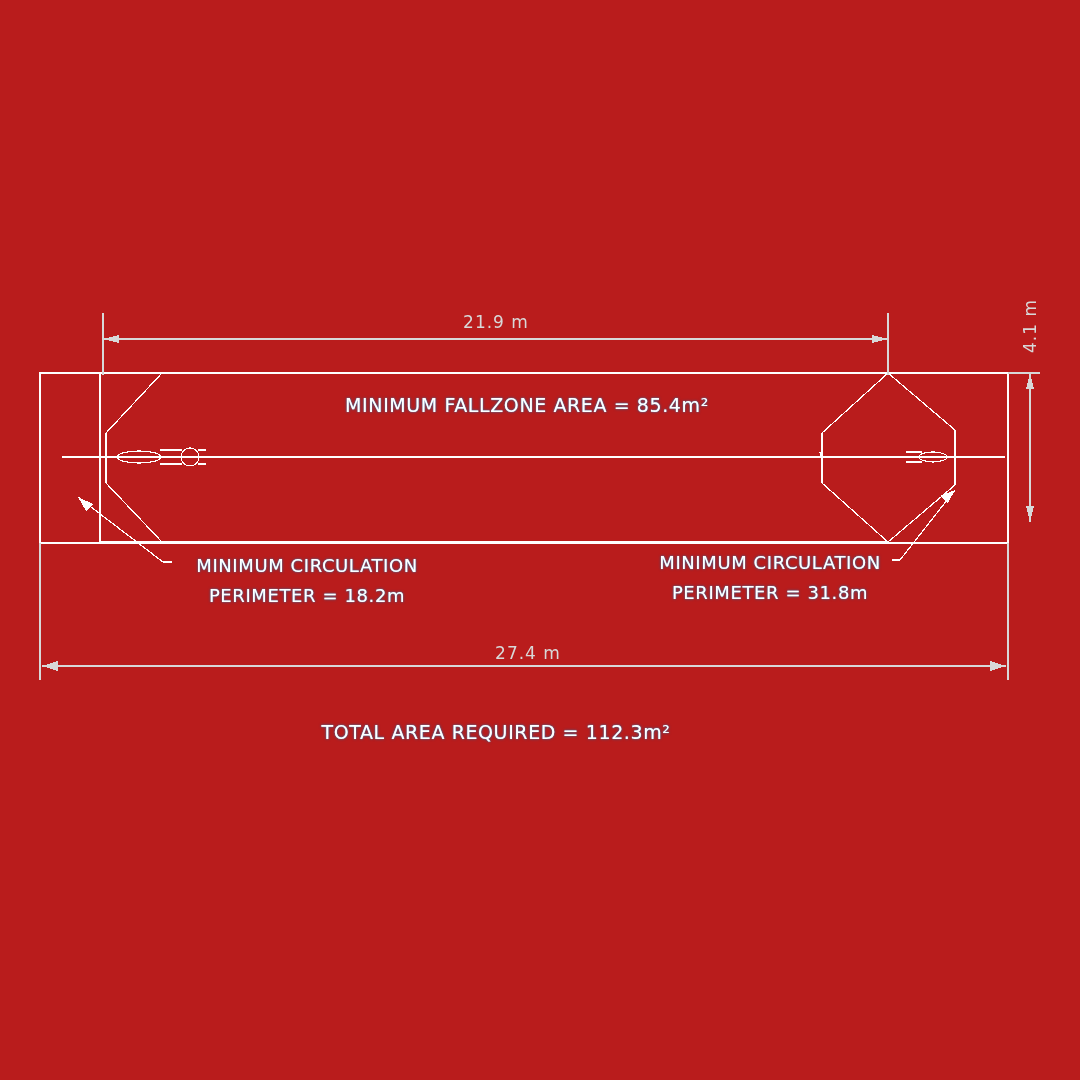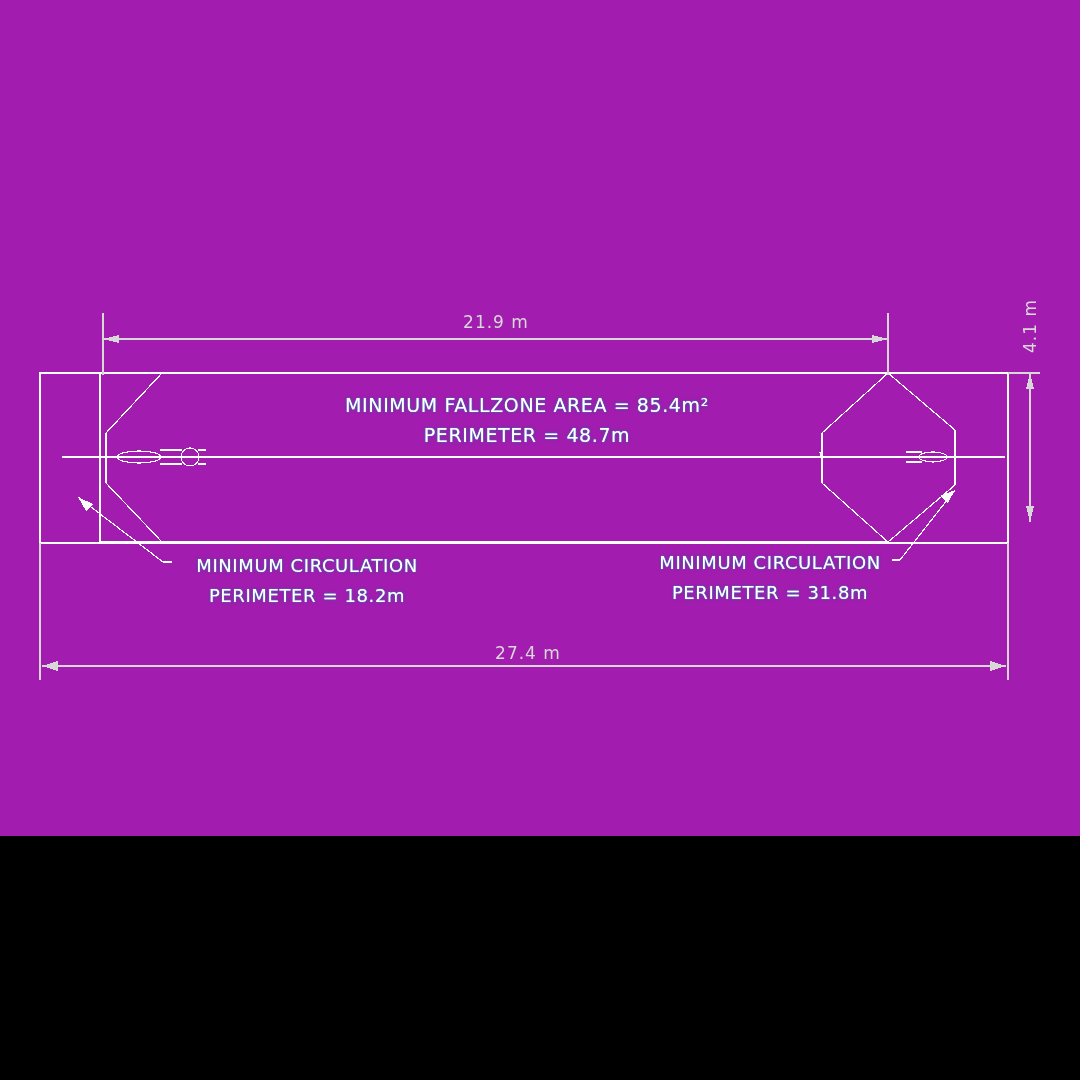--- a/index.html
+++ b/index.html
@@ -3,22 +3,22 @@
 <meta charset="utf-8">
 <style>
   html, body {
     margin: 0;
     padding: 0;
     background: #000000;
   }
   #stage {
     position: relative;
     width: 1080px;
-    height: 836px;
-    background: #a21caf;
+    height: 1080px;
+    background: #b91c1c;
     overflow: hidden;
     font-family: "DejaVu Sans", sans-serif;
   }
   #cad-svg {
     position: absolute;
     left: 0;
     top: 0;
     width: 1080px;
     height: 1080px;
   }
@@ -129,29 +129,29 @@
   </svg>
 
   <div class="lbl dim center" style="left:496px; top:312px;">21.9 m</div>
 
   <div class="lbl dim rot" style="left:1003px; top:316px; transform: rotate(-90deg);">4.1 m</div>
 
   <div class="lbl dim center" style="left:528px; top:643px;">27.4 m</div>
 
   <div class="block" style="left:527px; top:390px;">
     <div class="line">MINIMUM FALLZONE AREA = 85.4m²</div>
-    <div class="line">PERIMETER = 48.7m</div>
   </div>
 
   <div class="block" style="left:307px; top:551px;">
     <div class="line sm">MINIMUM CIRCULATION</div>
     <div class="line sm">PERIMETER = 18.2m</div>
   </div>
 
   <div class="block" style="left:770px; top:548px;">
     <div class="line sm">MINIMUM CIRCULATION</div>
     <div class="line sm">PERIMETER = 31.8m</div>
   </div>
 
   <div class="block" style="left:496px; top:717px;">
+    <div class="line">TOTAL AREA REQUIRED = 112.3m²</div>
   </div>
 
 </div>
 
 </body></html>

